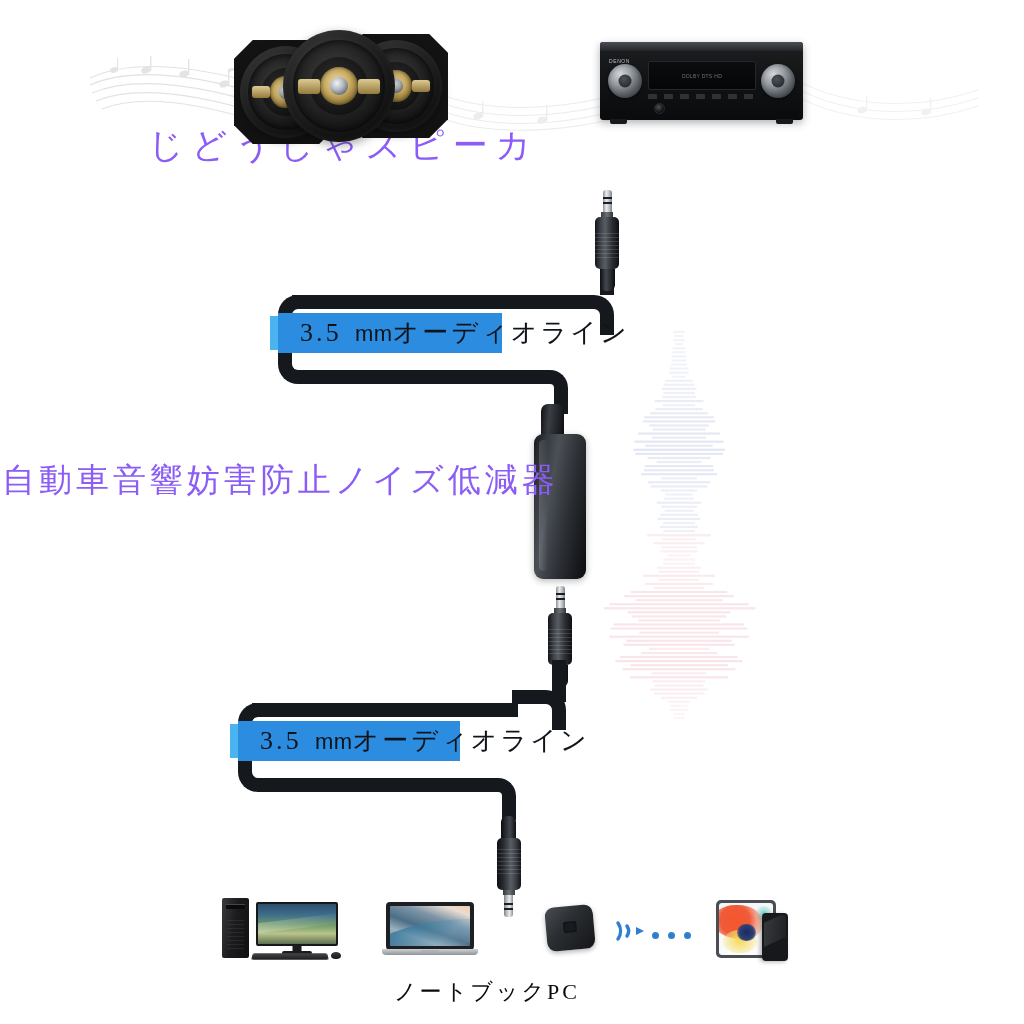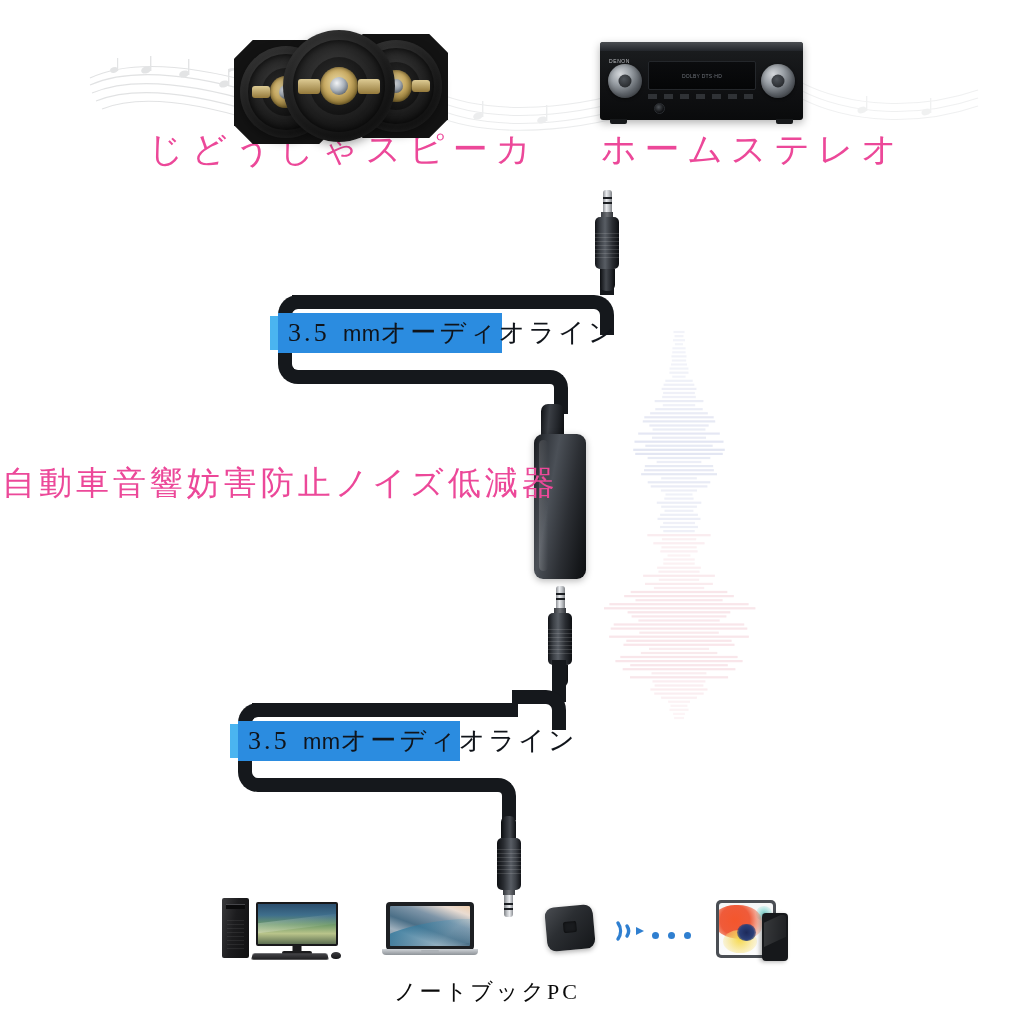--- a/index.html
+++ b/index.html
@@ -12,22 +12,22 @@
     width: 1024px;
     height: 1024px;
     background: #ffffff;
     overflow: hidden;
     font-family: "Liberation Serif", "DejaVu Serif", serif;
   }
 
   
   .label-jp {
     position: absolute;
-    color: #ec4899;
-    font-family: Liberation Sans, sans-serif;
+    color: #8b5cf6;
+    font-family: Liberation Mono, monospace;
     white-space: nowrap;
     letter-spacing: 0.22em;
     line-height: 1;
   }
   #label-car-speaker   { left: 148px; top: 131px; font-size: 35px; }
   #label-home-stereo   { left: 601px; top: 131px; font-size: 35px; }
   #label-noise-reducer { left: 2px;   top: 466px; font-size: 33px; letter-spacing: 0.12em; }
 
   .label-bottom {
     position: absolute;
@@ -58,21 +58,21 @@
   }
   .cable-callout .hl-edge {
     position: absolute;
     left: -8px; top: 3px;
     width: 9px; height: 34px;
     background: #4ab4f0;
   }
   .cable-callout .txt {
     position: relative;
     z-index: 3;
-    padding-left: 10px;
+    padding-left: 22px;
     font-family: "Liberation Serif", "DejaVu Serif", serif;
     font-size: 26px;
     letter-spacing: 0.12em;
     color: #10141a;
     line-height: 1;
   }
   .cable-callout .txt .mm {
     font-family: "Liberation Sans", sans-serif;
     font-size: 22px;
     letter-spacing: 0.02em;
@@ -655,21 +655,20 @@
     <div class="knob knob-r"></div>
     <div class="btn-strip"></div>
     <div class="jack"></div>
     <div class="feet">
         <span></span>
         <span></span>
       </div>
   </div>
 
   <div class="label-jp" id="label-car-speaker">じどうしゃスピーカ</div>
-  <div class="label-jp" id="label-home-stereo">ホームステレオ</div>
 
   <div class="cable" style="left:600px; top:245px; width:14px; height:50px; background:#15181c;"></div>
 
   <div class="cable" style="left:556px; top:295px; width:58px; height:40px; border-width:14px 14px 0 0; border-radius:0 20px 0 0; background:transparent;"></div>
 
   <div class="cable" style="left:292px; top:295px; width:270px; height:14px; background:#15181c;"></div>
 
   <div class="cable" style="left:278px; top:295px; width:40px; height:44px; border-width:14px 0 0 14px; border-radius:20px 0 0 0; background:transparent;"></div>
 
   <div class="cable" style="left:278px; top:320px; width:14px; height:42px; background:#15181c;"></div>

